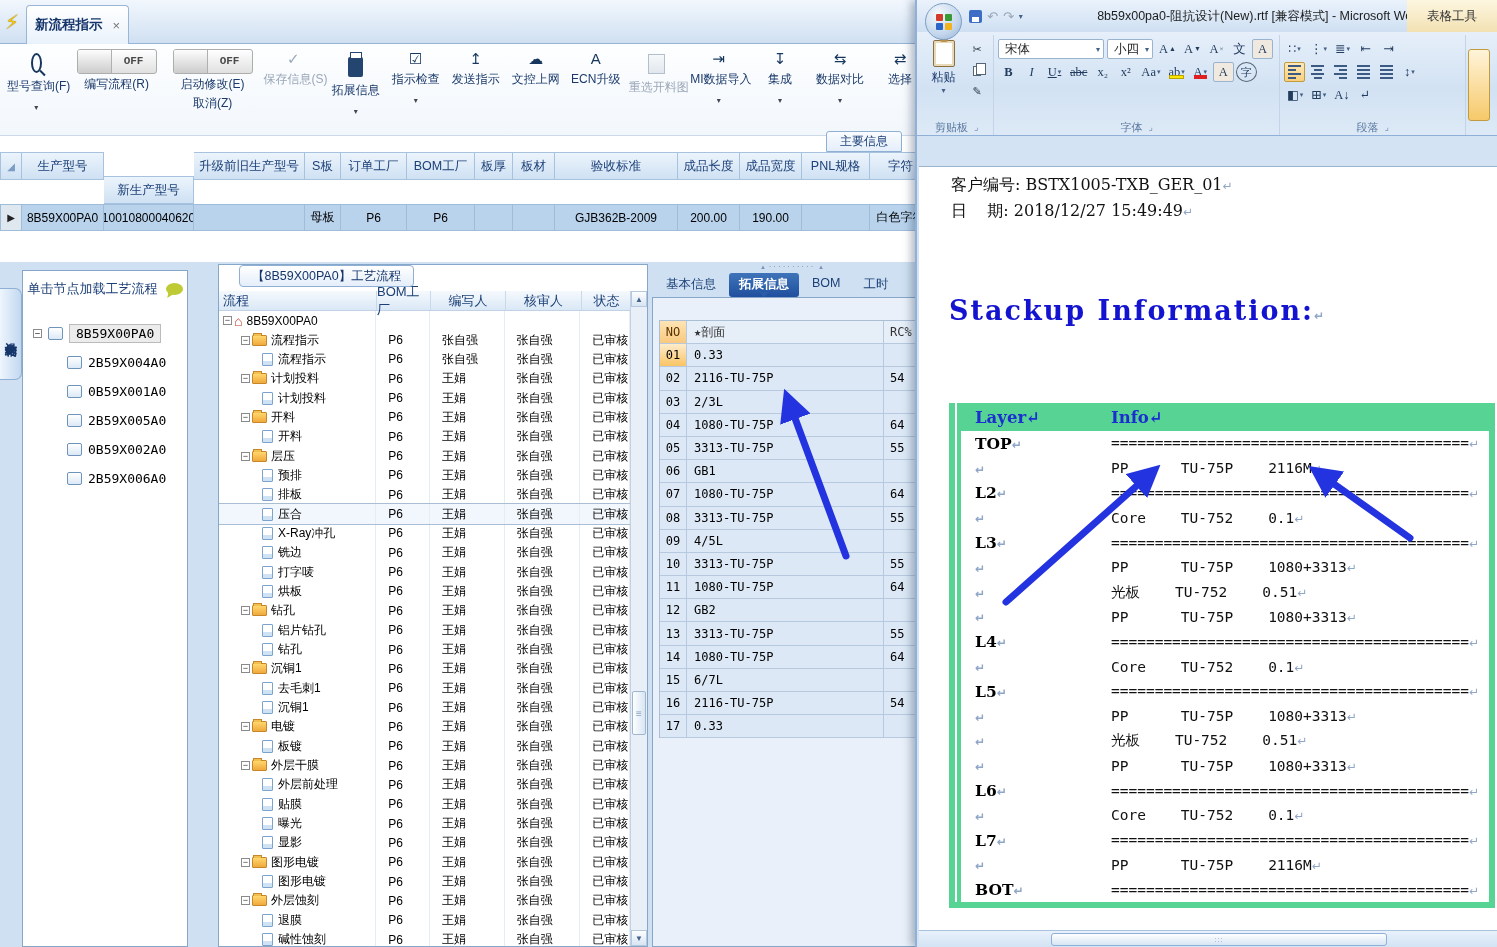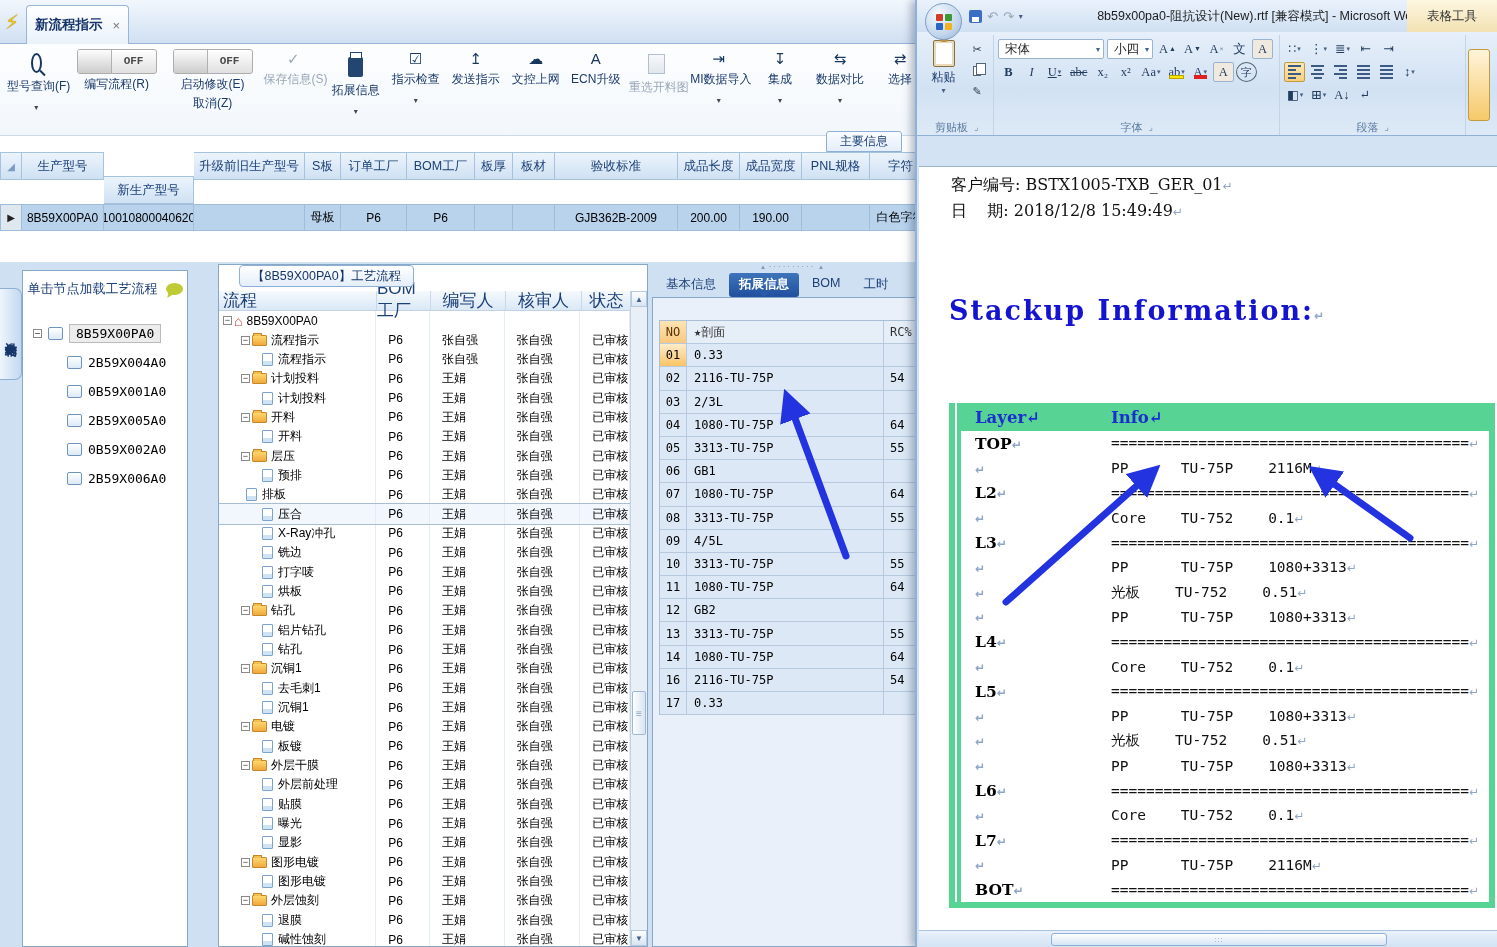--- a/index.html
+++ b/index.html
@@ -81,21 +81,21 @@
   .sqicon { width:15px; height:13px; border:1px solid #6f94bb; flex:none;
     background:linear-gradient(#ffffff,#dce9f6); border-radius:2px; }
   .dev-root-label { background:#ececec; border:1px solid #bbb; padding:1px 6px; }
 
   .flow-panel { position:absolute; left:218px; top:2px; width:430px; height:683px;
     background:#fff; border:1px solid #86a7c8; }
   .flow-title { position:absolute; top:0px; left:20px; height:22px; padding:0 12px;
     background:linear-gradient(#ffffff,#e4eefa); border:1px solid #8fb0d4; border-radius:4px;
     color:#16366b; font-size:12.5px; display:flex; align-items:center; z-index:3; }
   .flow-head { position:absolute; left:0; right:0; top:26px; height:20px; display:flex;
-    background:linear-gradient(#f5f9fd,#dae8f6); border-bottom:1px solid #c2d2e4; font-size:17px;
+    background:linear-gradient(#f5f9fd,#dae8f6); border-bottom:1px solid #c2d2e4; font-size:13px;
     color:#1b3f77; }
   .fh-cell { border-right:1px solid #c9d9ec; display:flex; align-items:center; padding-left:4px; }
   .fh-c { justify-content:center; padding-left:0; }
   .flow-body { position:absolute; left:0; right:17px; top:46px; bottom:0; overflow:hidden; }
   .frow { height:19.35px; display:flex; font-size:12px; color:#000; align-items:center; }
   .frow.sel { background:#f2f7fd; outline:1px solid #a9bdd3; }
   .fcell { height:100%; display:flex; align-items:center; overflow:hidden; white-space:nowrap; }
   .fc0 { border-right:1px solid #e4ecf4; }
   .fcC { justify-content:flex-start; padding-left:12px; border-right:1px solid #e4ecf4; }
   .ic-home { color:#c0392b; font-size:14px; margin:0 4px 0 2px; }
@@ -463,21 +463,21 @@
               <div class="fcell fc0" style="width: 158px; padding-left: 40px;">
                 <span class="ic-file"></span>
                 <span>预排</span>
               </div>
               <div class="fcell fcC" style="width: 54px;">P6</div>
               <div class="fcell fcC" style="width: 75px;">王娟</div>
               <div class="fcell fcC" style="width: 76px;">张自强</div>
               <div class="fcell fcC" style="width: 50px;">已审核</div>
             </div>
             <div class="frow">
-              <div class="fcell fc0" style="width: 158px; padding-left: 24px;">
+              <div class="fcell fc0" style="width: 158px; padding-left: 40px;">
                 <span class="ic-file"></span>
                 <span>排板</span>
               </div>
               <div class="fcell fcC" style="width: 54px;">P6</div>
               <div class="fcell fcC" style="width: 75px;">王娟</div>
               <div class="fcell fcC" style="width: 76px;">张自强</div>
               <div class="fcell fcC" style="width: 50px;">已审核</div>
             </div>
             <div class="frow sel">
               <div class="fcell fc0" style="width: 158px; padding-left: 40px;">
@@ -804,20 +804,25 @@
               </div>
               <div class="drow">
                 <div class="dcell dc-no">13</div>
                 <div class="dcell dc-sec">3313-TU-75P</div>
                 <div class="dcell dc-rc">55</div>
               </div>
               <div class="drow">
                 <div class="dcell dc-no">14</div>
                 <div class="dcell dc-sec">1080-TU-75P</div>
                 <div class="dcell dc-rc">64</div>
+              </div>
+              <div class="drow">
+                <div class="dcell dc-no">15</div>
+                <div class="dcell dc-sec">6/7L</div>
+                <div class="dcell dc-rc"></div>
               </div>
               <div class="drow">
                 <div class="dcell dc-no">16</div>
                 <div class="dcell dc-sec">2116-TU-75P</div>
                 <div class="dcell dc-rc">54</div>
               </div>
               <div class="drow">
                 <div class="dcell dc-no">17</div>
                 <div class="dcell dc-sec">0.33</div>
                 <div class="dcell dc-rc"></div>
@@ -1046,21 +1051,21 @@
           </div>
       </div>
 
       <div class="gallery-sliver">
         <div class="gal-box"></div>
       </div>
     </div>
 
     <div class="docarea">
       <div class="docline" style="top:8px"><span>客户编号: BSTX1005-TXB_GER_01</span><span class="mark">↵</span></div>
-      <div class="docline" style="top:34px"><span>日    期: 2018/12/8 15:49:49</span><span class="mark">↵</span></div>
+      <div class="docline" style="top:34px"><span>日    期: 2018/12/27 15:49:49</span><span class="mark">↵</span></div>
       <div class="doc-heading"><span>Stackup Information:</span><span class="mark">↵</span></div>
       <div class="stk">
         <div class="stk-inner">
           <div class="stk-head">
             <span class="sh1"><span>Layer</span><span class="mark">↵</span></span>
             <span class="sh2"><span>Info</span><span class="mark">↵</span></span>
           </div>
           <div class="stk-body">
               <div class="stk-row">
                 <span class="sr-layer"><span>TOP</span><span class="mark">↵</span></span>

